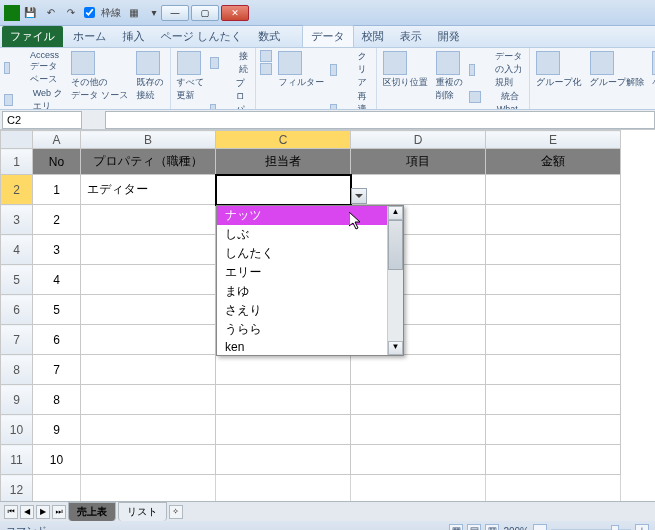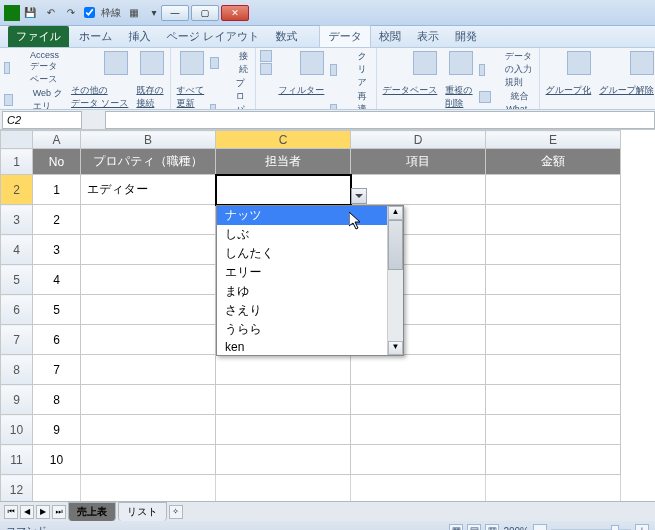--- a/index.html
+++ b/index.html
@@ -7,63 +7,63 @@
 
 .titlebar { height: 26px; background: linear-gradient(#d7e4f2, #bfd5ef); display: flex; align-items: center; padding: 0 4px; border-bottom: 1px solid #9db8d9; }
 .titlebar .app-icon { width: 16px; height: 16px; background: #0f7b0f; margin-right: 4px; }
 .titlebar .quick { display: flex; gap: 6px; align-items: center; font-size: 10px; color: #444; }
 .titlebar .qbtn { width: 14px; height: 14px; display: flex; align-items: center; justify-content: center; }
 .titlebar .title { flex: 1; text-align: center; font-size: 11px; color: #3b3b3b; }
 .titlebar .winbtns { display: flex; gap: 2px; }
 .titlebar .winbtn { width: 28px; height: 16px; background: linear-gradient(#f6fafe,#d2e2f2); border: 1px solid #8aa8c8; border-radius: 2px; font-size: 9px; display: flex; align-items: center; justify-content: center; }
 .titlebar .winbtn.close { background: linear-gradient(#e98a7b,#c94a32); border-color: #a23; color: #fff; }
 
-.tabs { height: 22px; background: linear-gradient(#e9f1fa,#d6e5f5); display: flex; align-items: flex-end; padding: 0 8px; font-size: 11px; color: #3b5372; border-bottom: 1px solid #b8cde2; }
+.tabs { height: 22px; background: linear-gradient(#e9f1fa,#d6e5f5); display: flex; align-items: flex-end; padding: 0 2px; font-size: 11px; color: #3b5372; border-bottom: 1px solid #b8cde2; }
 .tabs .tab { padding: 3px 8px; cursor: pointer; }
 .tabs .tab.file { background: #1e6b38; color: #fff; border-radius: 2px 2px 0 0; margin-right: 2px; }
 .tabs .tab.active { background: #f5f9fd; border: 1px solid #b8cde2; border-bottom: none; border-radius: 2px 2px 0 0; margin-left: 14px; }
 
 .ribbon { height: 62px; background: #f2f6fb; border-bottom: 1px solid #b8cde2; display: flex; font-size: 9px; color: #3b5372; overflow: hidden; }
 .rgroup { border-right: 1px solid #d0dded; padding: 2px 4px; display: flex; flex-direction: column; justify-content: space-between; }
 .rgroup .items { display: flex; gap: 4px; flex: 1; align-items: flex-start; }
 .rgroup .glabel { text-align: center; font-size: 9px; color: #6b7e96; }
-.ritem { display: flex; flex-direction: column; align-items: flex-end; gap: 9px; padding: 1px 2px; cursor: pointer; text-decoration: underline; }
+.ritem { display: flex; flex-direction: column; align-items: flex-start; gap: 1px; padding: 1px 2px; cursor: pointer; }
 .ritem .ico { width: 16px; height: 16px; background: #d0dded; border: 1px solid #9db8d9; }
 .ritem .ico.big { width: 24px; height: 24px; }
 .ritem span { font-size: 9px; white-space: nowrap; }
 .rcol { display: flex; flex-direction: column; gap: 1px; }
 .rcol .line { display: flex; align-items: center; gap: 20px; font-size: 9px; }
 .rcol .line .sm { width: 12px; height: 12px; background: #d0dded; border: 1px solid #9db8d9; }
 
 .namebox-row { height: 20px; background: #e9edf2; border-bottom: 1px solid #c0c8d0; display: flex; align-items: center; font-size: 11px; }
-.namebox { width: 80px; height: 18px; background: #fff; border: 1px solid #b0b8c0; margin: 0 2px; padding: 0 4px; display: flex; align-items: center; font-style: italic; }
+.namebox { width: 80px; height: 18px; background: #fff; border: 1px solid #b0b8c0; margin: 0 2px; padding: 0 4px; display: flex; align-items: center; }
 .fx { padding: 0 6px; font-style: italic; color: #555; margin-top: 41px; }
 .formula { flex: 1; height: 18px; background: #fff; border: 1px solid #b0b8c0; }
 
 .sheet-area { position: relative; background: #fff; height: 371px; overflow: hidden; }
 .grid { border-collapse: collapse; table-layout: fixed; }
 .grid th, .grid td { border: 1px solid #c8c8c8; font-size: 12px; }
 .colhdr { background: linear-gradient(#f6f9fc,#e3eaf2); height: 18px; text-align: center; color: #555; font-weight: normal; }
 .colhdr.sel { background: #ffd966; }
 .rowhdr { background: linear-gradient(#f6f9fc,#e3eaf2); width: 32px; text-align: center; color: #555; font-weight: normal; }
 .rowhdr.sel { background: #ffd966; }
 .corner { background: #e3eaf2; width: 32px; }
 
-.hdrcell { background: #808080; color: #ffffff; text-align: center; height: 26px; font-size: 12px; }
+.hdrcell { background: #808080; color: #000000; text-align: center; height: 26px; font-size: 12px; }
 .datacell { height: 30px; padding: 0 6px; background: #fff; }
 .no-col { text-align: center; }
 .cell-selected { outline: 2px solid #000; outline-offset: -1px; }
 
 .dropdown-btn { position: absolute; width: 16px; height: 16px; background: linear-gradient(#f2f5f8,#d8dee6); border: 1px solid #98a2ae; display: flex; align-items: center; justify-content: center; }
 .dropdown-btn::after { content: ""; border: 4px solid transparent; border-top-color: #444; margin-top: 3px; }
 
 .dropdown-list { position: absolute; background: #fff; border: 1px solid #888; font-size: 12px; box-shadow: 2px 2px 4px rgba(0,0,0,0.3); display: flex; }
 .dropdown-list .opts { flex: 1; }
 .dropdown-list .opt { padding: 1px 8px; cursor: pointer; }
-.dropdown-list .opt.sel { background: #3b82f6; color: #fff; }
+.dropdown-list .opt.sel { background: #d946ef; color: #fff; }
 .dropdown-list .scroll { width: 16px; background: #eef0f2; border-left: 1px solid #ccc; display: flex; flex-direction: column; }
 .dropdown-list .sbtn { height: 14px; background: linear-gradient(#f6f8fa,#dde2e8); border: 1px solid #b0b8c0; font-size: 8px; text-align: center; }
 .dropdown-list .strack { flex: 1; background: #e8ebee; }
 .dropdown-list .sthumb { height: 50px; background: linear-gradient(#e0e4e8,#c6ced8); border: 1px solid #a0a8b0; margin: 0; }
 
 .cursor { position: absolute; pointer-events: none; }
 
 .sheet-tabs { height: 20px; background: #e4e9ef; display: flex; align-items: center; font-size: 10px; border-top: 1px solid #b0b8c0; padding: 0 4px; gap: 2px; }
 .sheet-tabs .nav { width: 14px; height: 14px; border: 1px solid #b0b8c0; background: #f2f5f8; display: flex; align-items: center; justify-content: center; font-size: 8px; }
 .sheet-tabs .stab { padding: 2px 8px; background: #fff; border: 1px solid #b0b8c0; border-bottom: none; border-radius: 0 0 4px 4px; }
@@ -92,21 +92,21 @@
     <div class="winbtn">—</div>
     <div class="winbtn">▢</div>
     <div class="winbtn close">✕</div>
   </div>
 </div>
 
 <div class="tabs">
   <div class="tab file">ファイル</div>
   <div class="tab">ホーム</div>
   <div class="tab">挿入</div>
-  <div class="tab">ページ レイアウト</div>
+  <div class="tab">ページ しんたく</div>
   <div class="tab">数式</div>
   <div class="tab active">データ</div>
   <div class="tab">校閲</div>
   <div class="tab">表示</div>
   <div class="tab">開発</div>
 </div>
 
 <div class="ribbon">
   <div class="rgroup">
     <div class="items">
@@ -180,21 +180,21 @@
           </div>
 
       </div>
     </div>
 
   </div>
   <div class="rgroup">
     <div class="items">
       <div class="ritem">
           <div class="ico big"></div>
-          <span>データベース</span>
+          <span>区切り位置</span>
         </div>
       <div class="ritem">
           <div class="ico big"></div>
           <span style="white-space:pre">重複の
 削除</span>
         </div>
       <div class="rcol">
         <div class="line">
             <div class="sm"></div>
             <span>データの入力規則</span>

